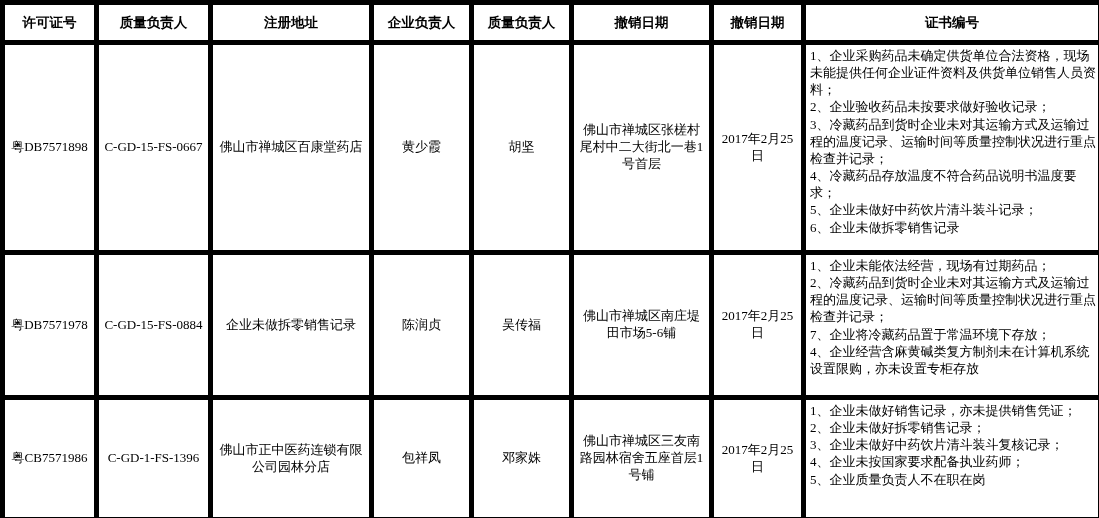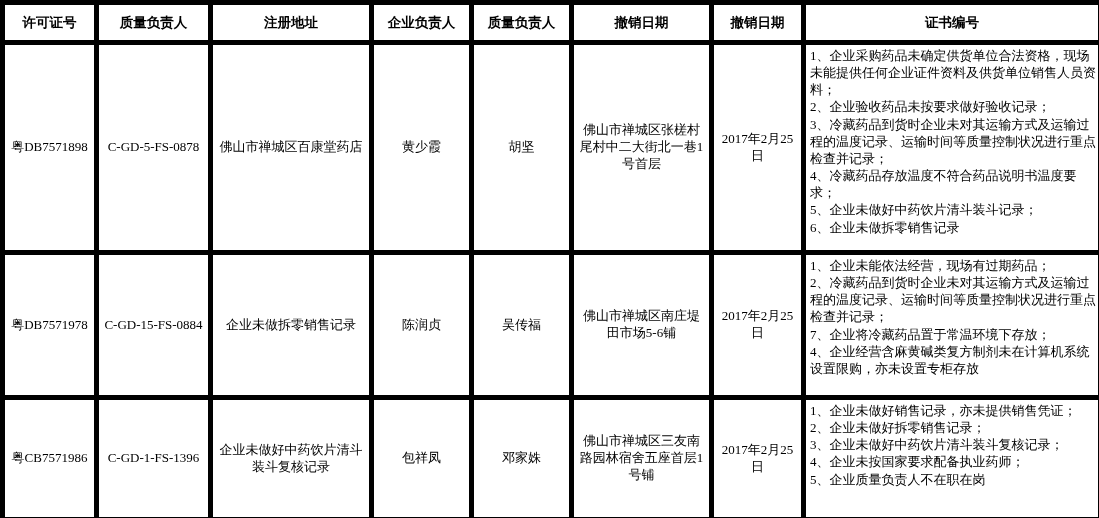--- a/index.html
+++ b/index.html
@@ -86,21 +86,21 @@
         <th>企业负责人</th>
         <th>质量负责人</th>
         <th>撤销日期</th>
         <th>撤销日期</th>
         <th>证书编号</th>
       </tr>
     </thead>
     <tbody>
       <tr class="row-0">
         <td>粤DB7571898</td>
-        <td>C-GD-5-FS-0878</td>
+        <td>C-GD-15-FS-0667</td>
         <td>佛山市禅城区百康堂药店</td>
         <td>黄少霞</td>
         <td>胡坚</td>
         <td>佛山市禅城区张槎村尾村中二大街北一巷1号首层</td>
         <td>2017年2月25日</td>
         <td class="violations">1、企业采购药品未确定供货单位合法资格，现场未能提供任何企业证件资料及供货单位销售人员资料；
 2、企业验收药品未按要求做好验收记录；
 3、冷藏药品到货时企业未对其运输方式及运输过程的温度记录、运输时间等质量控制状况进行重点检查并记录；
 4、冷藏药品存放温度不符合药品说明书温度要求；
 5、企业未做好中药饮片清斗装斗记录；
@@ -115,21 +115,21 @@
         <td>佛山市禅城区南庄堤田市场5-6铺</td>
         <td>2017年2月25日</td>
         <td class="violations">1、企业未能依法经营，现场有过期药品；
 2、冷藏药品到货时企业未对其运输方式及运输过程的温度记录、运输时间等质量控制状况进行重点检查并记录；
 7、企业将冷藏药品置于常温环境下存放；
 4、企业经营含麻黄碱类复方制剂未在计算机系统设置限购，亦未设置专柜存放</td>
       </tr>
       <tr class="row-2">
         <td>粤CB7571986</td>
         <td>C-GD-1-FS-1396</td>
-        <td>企业未做好中药饮片清斗装斗复核记录</td>
+        <td>佛山市正中医药连锁有限公司园林分店</td>
         <td>包祥凤</td>
         <td>邓家姝</td>
         <td>佛山市禅城区三友南路园林宿舍五座首层1号铺</td>
         <td>2017年2月25日</td>
         <td class="violations">1、企业未做好销售记录，亦未提供销售凭证；
 2、企业未做好拆零销售记录；
 3、企业未做好中药饮片清斗装斗复核记录；
 4、企业未按国家要求配备执业药师；
 5、企业质量负责人不在职在岗</td>
       </tr>

